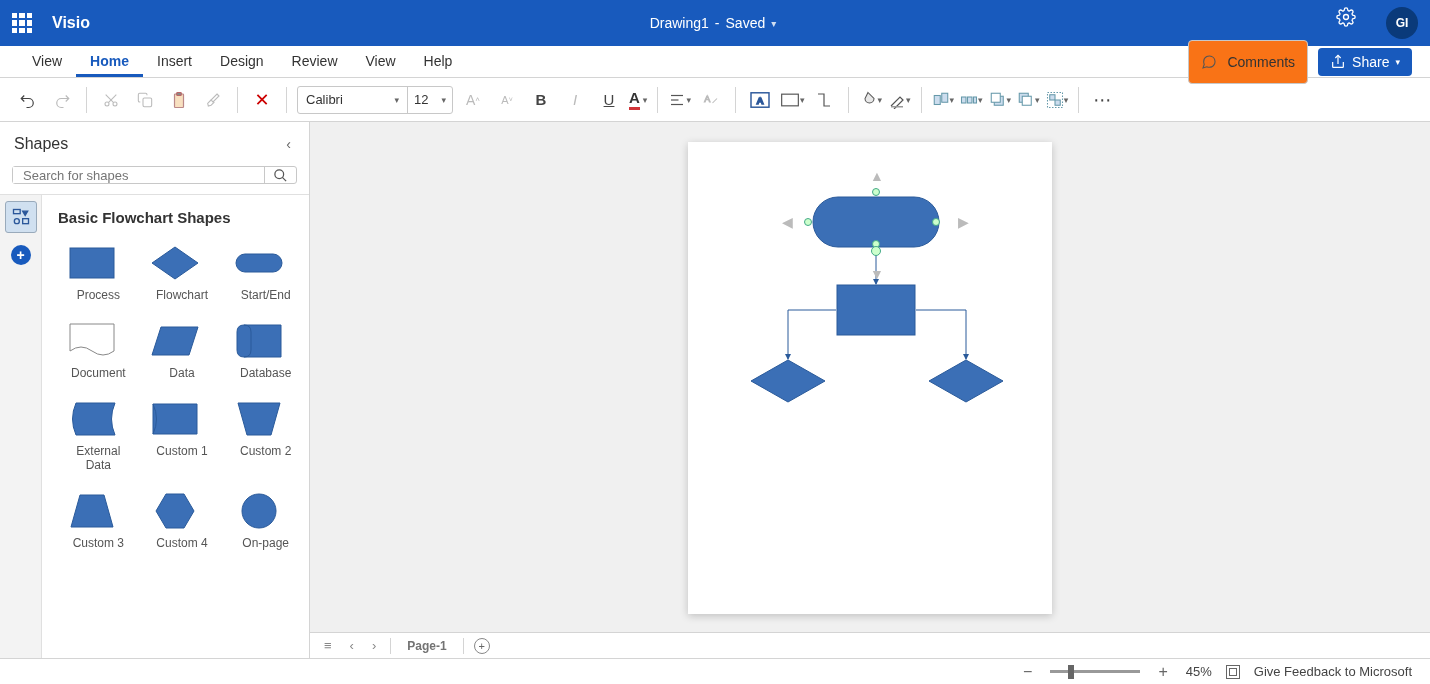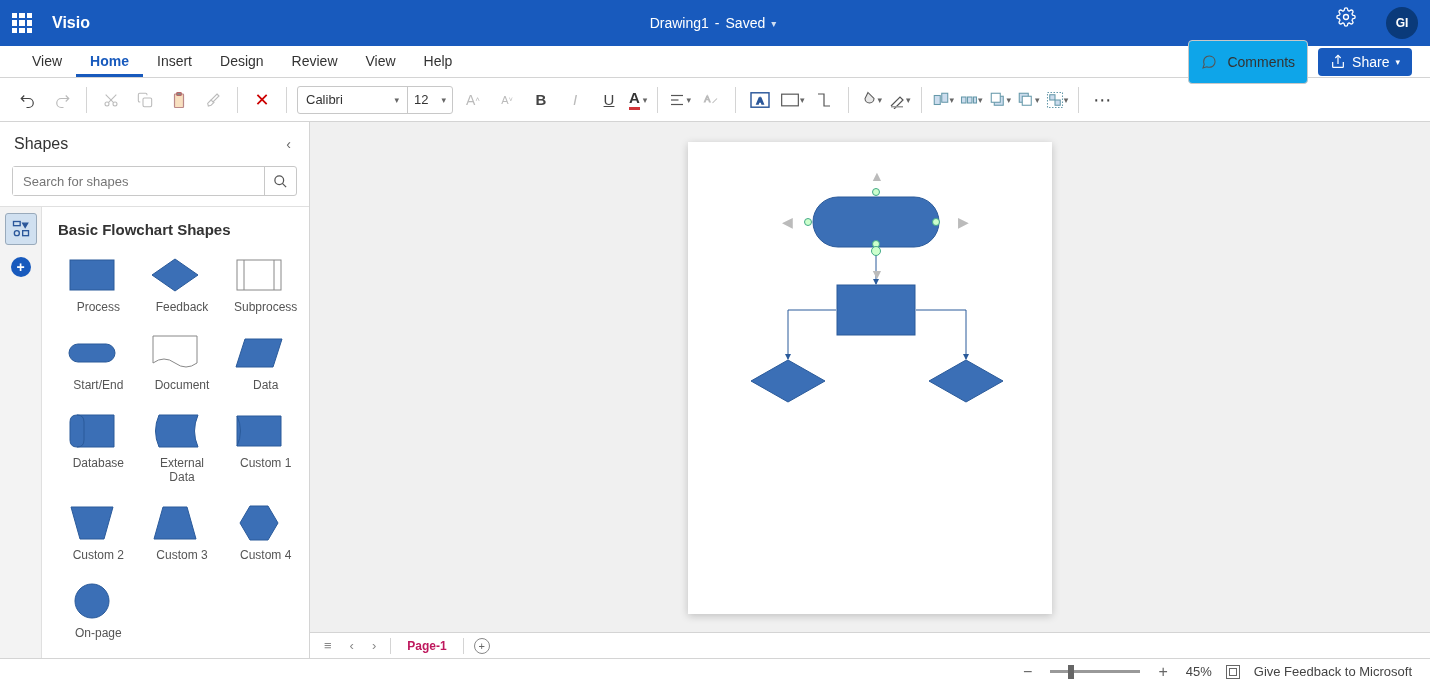--- a/index.html
+++ b/index.html
@@ -15,21 +15,21 @@
     .avatar { width: 32px; height: 32px; border-radius: 50%; background: #0a3a7a; display: flex; align-items: center; justify-content: center; font-size: 12px; font-weight:600;}
     .gear-icon svg { width: 20px; height: 20px; }
     .chev-down-s { font-size:10px; opacity:0.8;}
 
     
     .menubar { height: 32px; background: #fff; border-bottom: 1px solid #d4d4d4; display: flex; align-items: center; padding: 0 18px; gap: 0; }
     .menu-tabs { display:flex; gap: 0; }
     .menu-tab { padding: 6px 14px 5px; cursor: pointer; font-size: 14px; color:#333; border-bottom: 3px solid transparent;}
     .menu-tab.active { border-bottom-color: #185ABD; font-weight:600; color:#185ABD;}
     .menubar-right { margin-left: auto; display: flex; align-items: center; gap: 10px; }
-    .btn-outline { border: 1px solid #c8c8c8; background: #0ea5e9; padding: 13px 12px; border-radius: 4px; display: flex; align-items: center; gap: 10px; cursor: pointer; font-size:14px;}
+    .btn-outline { border: 1px solid #c8c8c8; background: #f97316; padding: 13px 12px; border-radius: 4px; display: flex; align-items: center; gap: 10px; cursor: pointer; font-size:14px;}
     .btn-primary { background: #185ABD; color: #fff; border: none; padding: 6px 12px; border-radius: 4px; display: flex; align-items: center; gap: 6px; cursor: pointer; font-size:14px;}
     
     
     .ribbon { height: 44px; background: #fff; border-bottom: 1px solid #d4d4d4; display: flex; align-items: center; padding: 0 14px; gap: 6px; }
     .ribbon .sep { width: 1px; height: 26px; background: #d4d4d4; margin: 0 4px; }
     .ribbon-btn { width: 28px; height: 28px; display: flex; align-items: center; justify-content: center; border-radius: 3px; cursor: pointer; color:#444;}
     .ribbon-btn.dis { color: #bbb; cursor: default;}
     .ribbon-btn.red { color: #c00; font-size:18px; font-weight:300;}
     .ribbon-dd { display:flex; align-items:center; cursor:pointer;}
     .font-box { display:flex; border:1px solid #c8c8c8; border-radius:3px; height:28px;}
@@ -40,21 +40,21 @@
     .more-dots { font-size:18px; letter-spacing:2px;}
 
     
     .main { display: flex; height: calc(684px - 46px - 32px - 44px - 26px); }
     
     
     .shapes-panel { width: 310px; border-right: 1px solid #d4d4d4; display: flex; flex-direction: column; background:#fff;}
     .shapes-header { padding: 10px 14px 8px; display:flex; align-items:center; justify-content:space-between;}
     .shapes-header h2 { font-size: 16px; font-weight:400;}
     .collapse-chev { cursor:pointer; font-size:14px; color:#666; padding:4px;}
-    .shapes-search { margin: 2px 12px 10px; display:flex; border:1px solid #c8c8c8; border-radius:3px; height:30px;}
+    .shapes-search { margin: 2px 12px 10px; display:flex; border:1px solid #c8c8c8; border-radius:3px; height:18px;}
     .shapes-search input { flex:1; border:none; outline:none; padding:0 10px; font-size:13px;}
     .shapes-search .s-icon { width:32px; display:flex; align-items:center; justify-content:center; border-left:1px solid #c8c8c8; cursor:pointer;}
     .shapes-body { flex:1; display:flex; border-top:1px solid #e0e0e0;}
     .shapes-rail { width:42px; background:#f3f3f3; border-right:1px solid #e0e0e0; padding-top:6px; display:flex; flex-direction:column; align-items:center; gap:6px;}
     .rail-btn { width:32px; height:32px; display:flex; align-items:center; justify-content:center; border-radius:3px; cursor:pointer;}
     .rail-btn.active { background:#d0e0f0; border:1px solid #9ab;}
     .add-btn { width:20px; height:20px; border-radius:50%; background:#185ABD; color:#fff; display:flex; align-items:center; justify-content:center; font-size:14px; font-weight:bold;}
     .shapes-content { flex:1; padding:14px 8px; overflow-y:auto;}
     .shapes-content h3 { font-size:15px; font-weight:700; margin:0 8px 14px; color:#333;}
     .shape-grid { display:grid; grid-template-columns: repeat(3, 1fr); gap: 12px 0;}
@@ -67,21 +67,21 @@
     .canvas-scroll { flex:1; overflow:auto; display:flex; justify-content:center; padding-top:20px;}
     .page { width:364px; height:472px; background:#fff; box-shadow: 0 2px 8px rgba(0,0,0,0.2); position:relative;}
     .canvas-shape { position:absolute; }
     .sel-handle { width:8px; height:8px; border:1px solid #4a8; background:#cfc; border-radius:50%; position:absolute;}
     .auto-arrow { position:absolute; color:#bbb; font-size:14px;}
     
     
     .page-tabs { height:26px; background:#fff; border-top:1px solid #d4d4d4; display:flex; align-items:center; padding:0 10px; gap:10px;}
     .pt-btn { color:#888; cursor:pointer; padding:0 4px;}
     .pt-sep { width:1px; height:16px; background:#d4d4d4;}
-    .pt-tab { font-size:12px; font-weight:600; color:#be185d; padding:0 6px; cursor:pointer;}
+    .pt-tab { font-size:12px; font-weight:600; color:#737373; padding:0 6px; cursor:pointer;}
     .pt-add { width:16px; height:16px; border:1px solid #888; border-radius:50%; display:flex; align-items:center; justify-content:center; font-size:11px; cursor:pointer; color:#666;}
 
     
     .statusbar { height: 26px; background:#fff; border-top:1px solid #d4d4d4; display:flex; align-items:center; justify-content:flex-end; padding:0 18px; gap:14px; font-size:13px; color:#444;}
     .zoom-slider { width:90px; height:3px; background:#999; position:relative;}
     .zoom-thumb { width:6px; height:14px; background:#666; position:absolute; top:-5px; left:18px;}
     .zoom-btn { cursor:pointer; font-size:16px; color:#666; padding:0 4px;}
     .fit-icon { width:14px; height:14px; border:1.5px solid #666; position:relative; cursor:pointer;}
     .fit-icon::after{content:""; position:absolute; inset:2px; border:1px solid #666;}
     .feedback { cursor:pointer; }
@@ -345,31 +345,21 @@
                 </svg>
               </div>
               <div class="shape-label">Process</div>
             </div>
             <div class="shape-item">
               <div class="shape-icon">
                 <svg width="48" height="34">
                   <polygon points="24,1 47,17 24,33 1,17" fill="#3B6FB6" stroke="#2a5a9a" stroke-width="1"></polygon>
                 </svg>
               </div>
-              <div class="shape-label">Feedback</div>
-            </div>
-            <div class="shape-item">
-              <div class="shape-icon">
-                <svg width="46" height="32">
-                  <rect x="1" y="1" width="44" height="30" fill="#fff" stroke="#888"></rect>
-                  <line x1="8" y1="1" x2="8" y2="31" stroke="#888"></line>
-                  <line x1="38" y1="1" x2="38" y2="31" stroke="#888"></line>
-                </svg>
-              </div>
-              <div class="shape-label">Subprocess</div>
+              <div class="shape-label">Flowchart</div>
             </div>
             <div class="shape-item">
               <div class="shape-icon">
                 <svg width="48" height="20">
                   <rect x="1" y="1" width="46" height="18" rx="9" fill="#3B6FB6" stroke="#2a5a9a" stroke-width="1"></rect>
                 </svg>
               </div>
               <div class="shape-label">Start/End</div>
             </div>
             <div class="shape-item">

